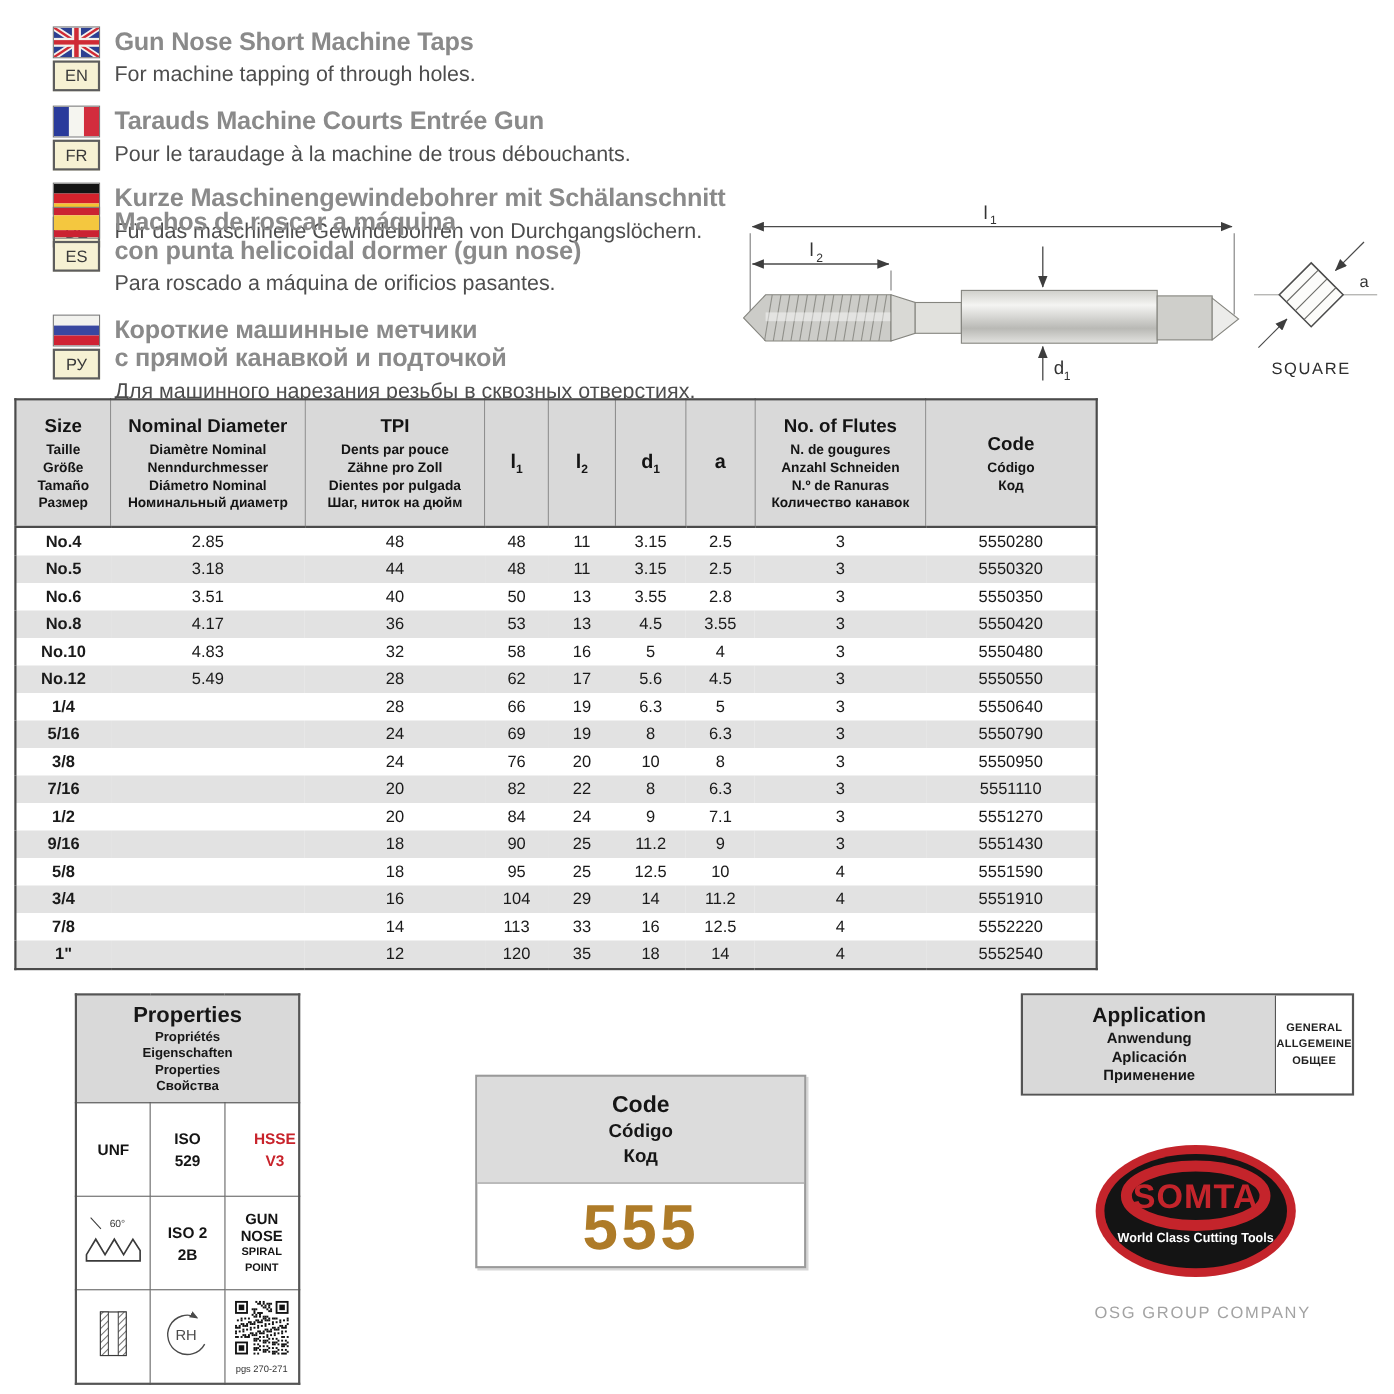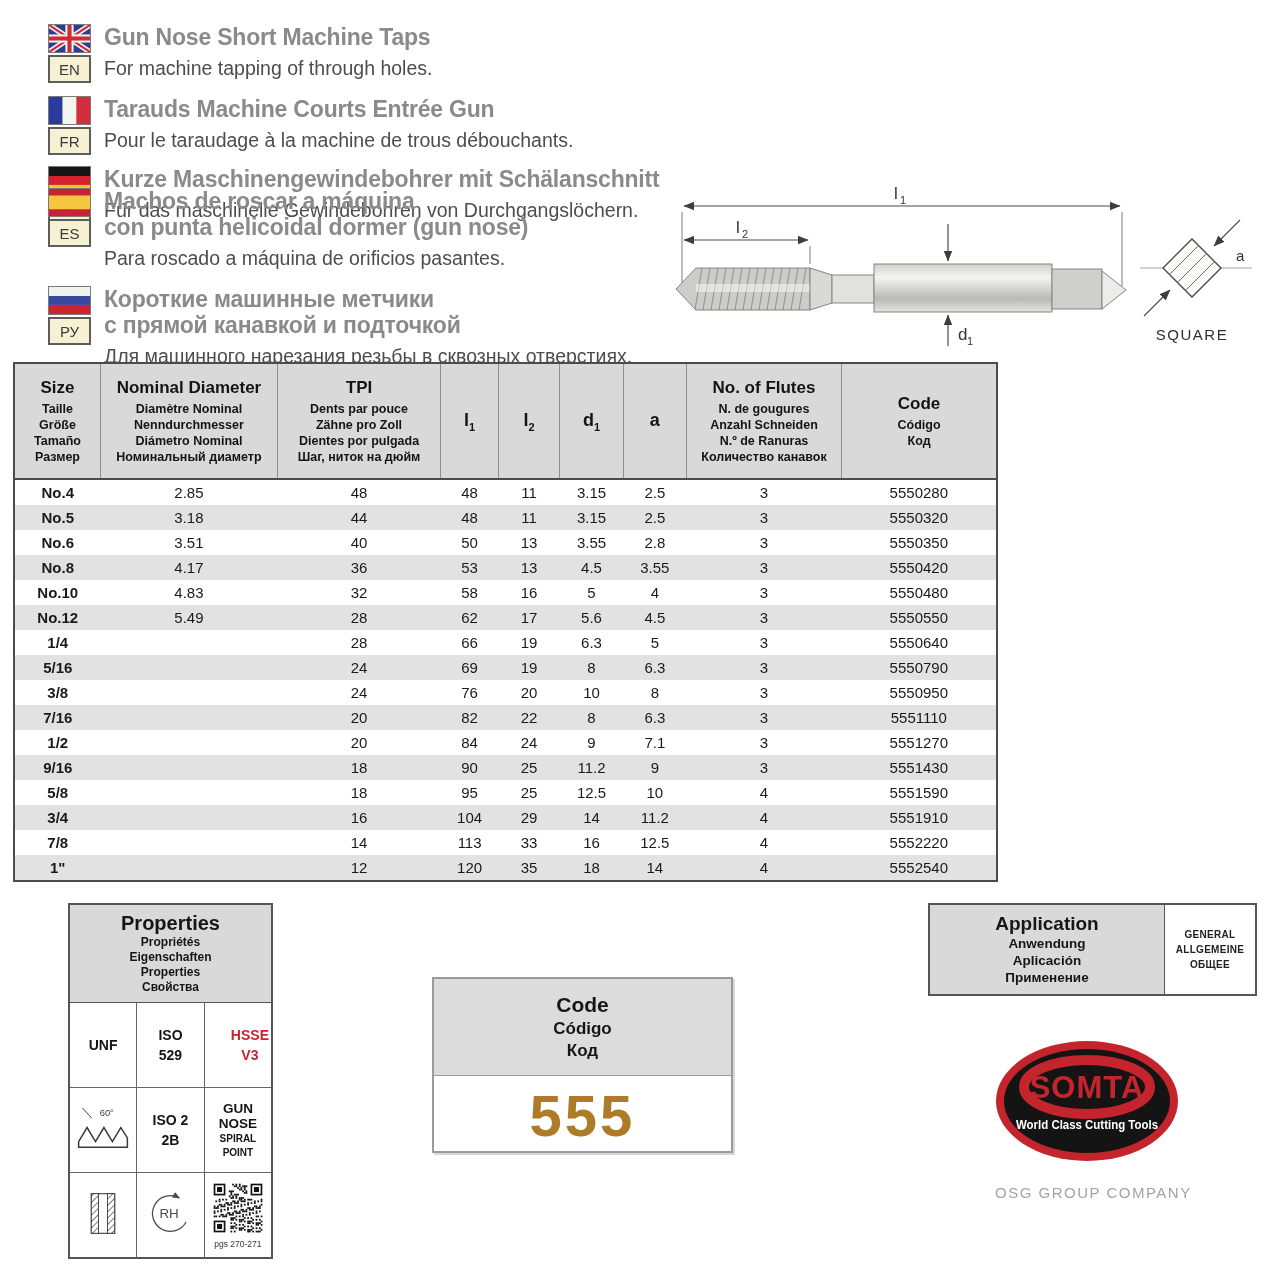--- a/index.html
+++ b/index.html
@@ -52,21 +52,21 @@
   .code-box{position:absolute;left:432px;top:977px;width:301px;height:176px;border:2px solid #9a9a9a;
             box-sizing:border-box;background:#fff;box-shadow:2px 2px 0 #d7d7d7;}
   .code-box .hdr{height:96px;background:#dcdcdc;border-bottom:1.5px solid #9a9a9a;display:flex;
             flex-direction:column;align-items:center;justify-content:center;gap:2px;}
   .code-l0{font-size:21px;font-weight:bold;color:#161616;}
   .code-l1{font-size:17px;font-weight:bold;color:#161616;}
   .code-value{height:78px;display:flex;align-items:center;justify-content:center;
             font-size:58px;font-weight:bold;color:#ae7b28;letter-spacing:3px;}
 
   
-  .app-box{position:absolute;left:928px;top:903px;width:329px;height:93px;border:2px solid #555;
+  .app-box{position:absolute;left:928px;top:903px;width:303px;height:93px;border:2px solid #555;
            box-sizing:border-box;display:flex;background:#fff;}
   .app-left{width:234px;background:#d9d9d9;border-right:1.5px solid #555;display:flex;
            flex-direction:column;align-items:center;justify-content:center;}
   .app-l0{font-size:19px;font-weight:bold;color:#161616;line-height:22px;}
   .app-l1{font-size:13.5px;font-weight:bold;color:#161616;line-height:17px;}
   .app-right{flex:1;display:flex;flex-direction:column;align-items:center;justify-content:center;}
   .app-v{font-size:10px;font-weight:bold;color:#222;line-height:15px;letter-spacing:0.3px;}
 
   
   .logo-wrap{position:absolute;left:995px;top:1040px;width:184px;text-align:center;}

